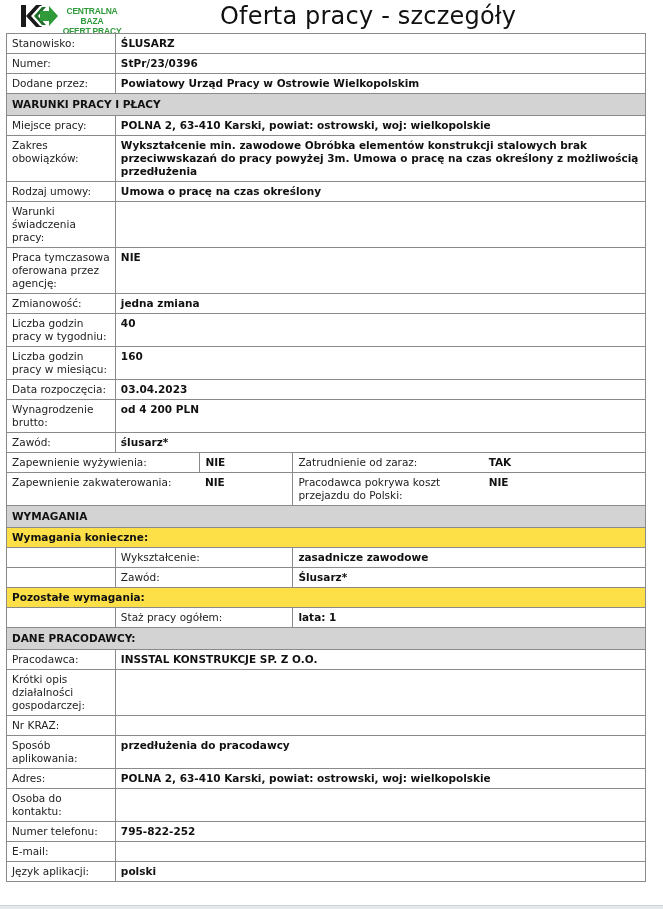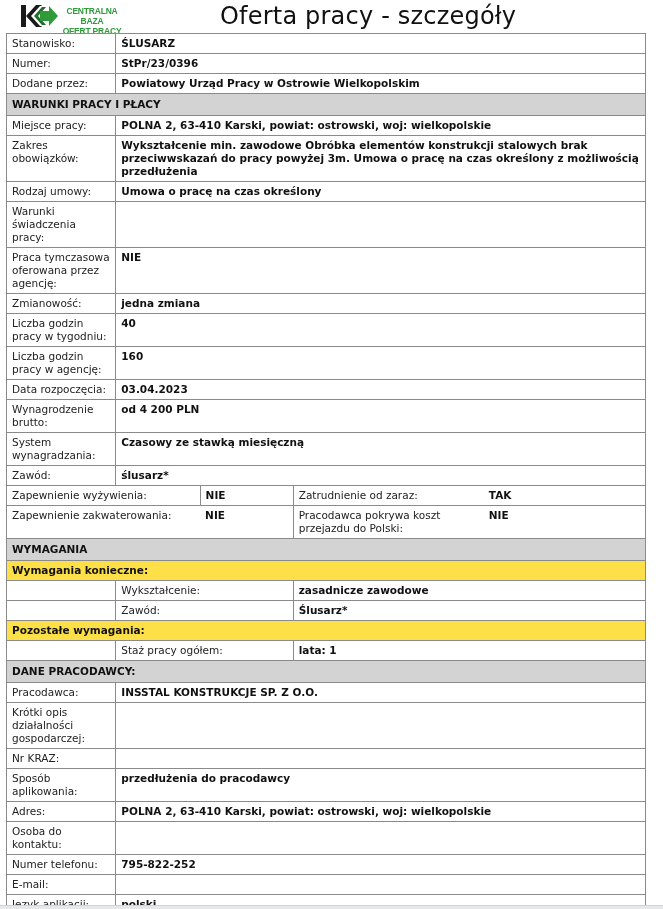--- a/index.html
+++ b/index.html
@@ -95,34 +95,30 @@
     </tr>
     <tr>
       <td class="lbl">Zmianowość:</td>
       <td class="val" colspan="4">jedna zmiana</td>
     </tr>
     <tr>
       <td class="lbl">Liczba godzin pracy w tygodniu:</td>
       <td class="val" colspan="4">40</td>
     </tr>
     <tr>
-      <td class="lbl">Liczba godzin pracy w agencję:</td>
+      <td class="lbl">Liczba godzin pracy w miesiącu:</td>
       <td class="val" colspan="4">160</td>
     </tr>
     <tr>
       <td class="lbl">Data rozpoczęcia:</td>
       <td class="val" colspan="4">03.04.2023</td>
     </tr>
     <tr>
       <td class="lbl">Wynagrodzenie brutto:</td>
       <td class="val" colspan="4">od 4 200 PLN</td>
-    </tr>
-    <tr>
-      <td class="lbl">System wynagradzania:</td>
-      <td class="val" colspan="4">Czasowy ze stawką miesięczną</td>
     </tr>
     <tr>
       <td class="lbl">Zawód:</td>
       <td class="val" colspan="4">ślusarz*</td>
     </tr>
     <tr>
       <td class="q-lbl" colspan="2">Zapewnienie wyżywienia:</td>
       <td class="q-val" style="border-left:none;">NIE</td>
       <td class="q-lbl" style="border-right:none; width:218px;">Zatrudnienie od zaraz:</td>
       <td class="q-val" style="border-left:none;">TAK</td>

